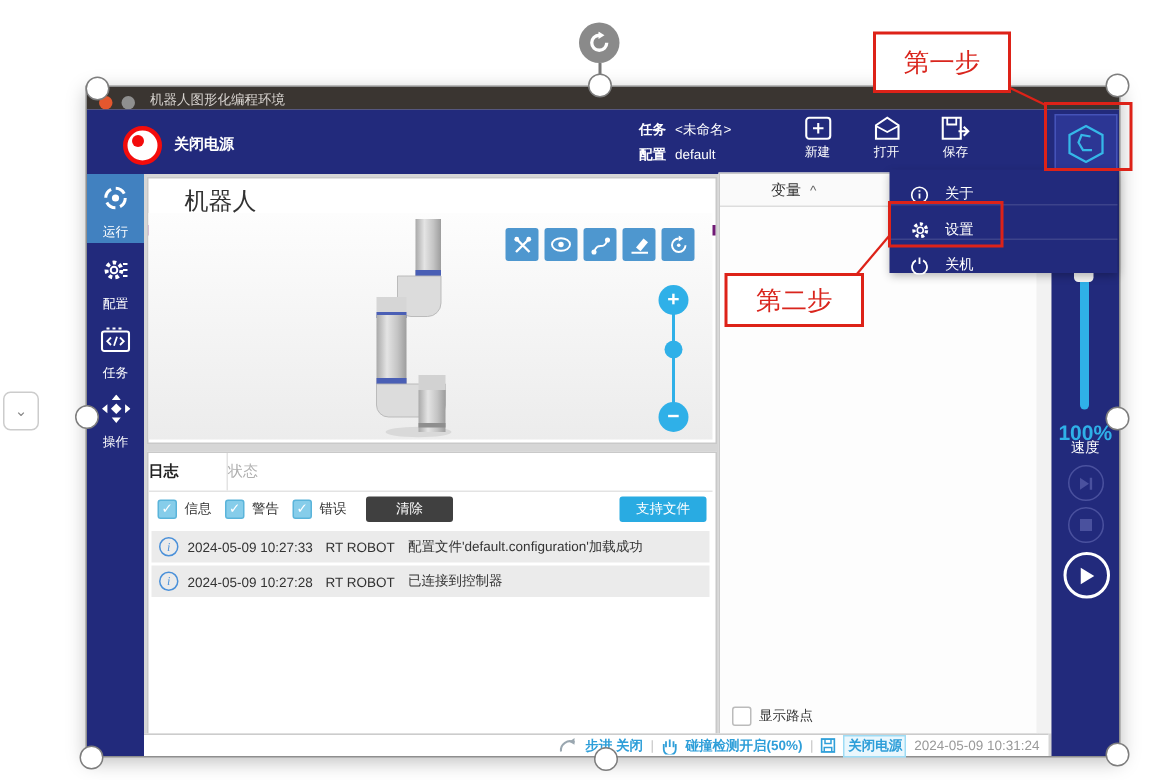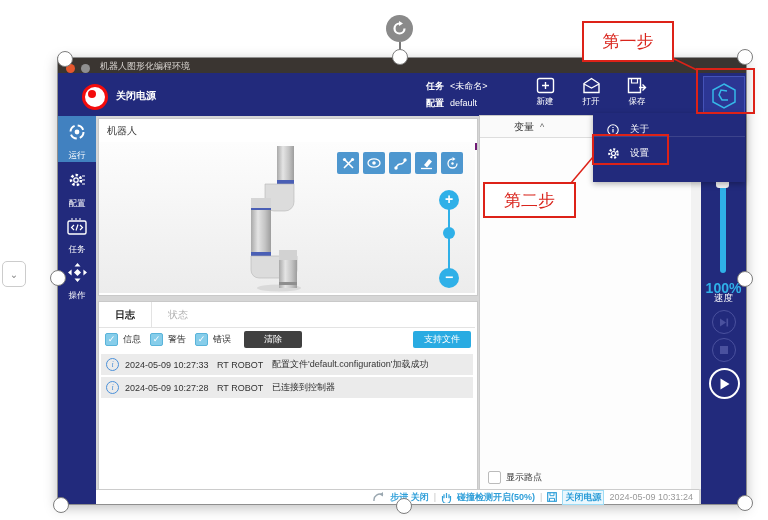--- a/index.html
+++ b/index.html
@@ -33,31 +33,31 @@
   
   #sidebar{left:0;top:58px;width:38px;height:388px;background:#222a7c}
   .sb-item{position:absolute;left:0;width:38px;height:46px;color:#fff;text-align:center;cursor:pointer}
   .sb-item .ic{height:24px;display:flex;align-items:center;justify-content:center;padding-top:4px}
   .sb-item .lb{font-size:8.5px}
   .sb-active{background:#4181c0}
 
   
   .panel{background:#fff;border:1px solid #c9c9c9}
   #robot-panel{left:40px;top:60px;width:378px;height:176px}
-  #robot-title{padding:5px 8px;font-size:10px;color:#333;border-bottom:7px solid #701a75}
+  #robot-title{padding:5px 24px;font-size:16px;color:#333;border-bottom:7px solid #701a75}
   #robot-view{position:absolute;left:0;top:23px;width:376px;height:151px;background:linear-gradient(#fdfdfd,#ececec)}
   .rb-btn{width:22px;height:22px;background:#4e97cf;border-radius:2px;display:flex;align-items:center;justify-content:center;cursor:pointer}
   #rb-row{position:absolute;right:12px;top:10px;display:flex;gap:4px}
   .zm{position:absolute;left:340px;width:20px;height:20px;border-radius:50%;background:#2fb0e8;color:#fff;
       font-size:14px;line-height:18px;text-align:center;font-weight:bold;cursor:pointer}
   #zm-line{position:absolute;left:349px;top:55px;width:2px;height:82px;background:#2fb0e8}
   #zm-dot{position:absolute;left:344px;top:85px;width:12px;height:12px;border-radius:50%;background:#2fb0e8;cursor:pointer}
 
   #log-panel{left:40px;top:243px;width:378px;height:187px}
-  .log-tab{position:absolute;top:0;height:25px;line-height:25px;width:52px;text-align:center;font-size:10px;cursor:pointer}
+  .log-tab{position:absolute;top:0;height:25px;line-height:25px;width:52px;text-align:left;font-size:10px;cursor:pointer}
   #tab-log{left:0;color:#222;font-weight:bold;border-right:1px solid #e3e3e3}
   #tab-status{left:53px;color:#b0b0b0}
   #tab-underline{position:absolute;left:0;top:25px;width:376px;height:1px;background:#e3e3e3}
   #filter-row{position:absolute;left:6px;top:29px;display:flex;align-items:center;gap:5px}
   .cbx{width:11px;height:11px;background:#86cdea;border:1px solid #5ab4da;border-radius:2px;color:#fff;
        font-size:9px;line-height:11px;text-align:center;cursor:pointer}
   .cbx-lb{font-size:9px;color:#333;margin-right:4px}
   #clear-btn{width:58px;height:17px;background:#404040;color:#fff;font-size:9px;text-align:center;line-height:17px;border-radius:2px;margin-left:4px;cursor:pointer}
   #support-btn{position:absolute;right:6px;top:29px;width:58px;height:17px;background:#29abe2;color:#fff;font-size:9px;
                text-align:center;line-height:17px;border-radius:2px;cursor:pointer}
@@ -387,20 +387,29 @@
     </div>
     <div class="mi" style="top:23px">
       <span class="mic">
         <svg width="13" height="13" viewBox="0 0 13 13">
             <circle cx="6.5" cy="6.5" r="4.2" fill="none" stroke="#fff" stroke-width="2.2" stroke-dasharray="2 1.8"></circle>
             <circle cx="6.5" cy="6.5" r="2" fill="none" stroke="#fff" stroke-width="1.1"></circle>
           </svg>
       </span>
       <span>设置</span>
     </div>
+    <div class="mi" style="top:46px">
+      <span class="mic">
+        <svg width="12" height="12" viewBox="0 0 12 12">
+            <path d="M3.6 2.6a5 5 0 1 0 4.8 0" fill="none" stroke="#fff" stroke-width="1.2"></path>
+            <path d="M6 0.6v4.4" stroke="#fff" stroke-width="1.2"></path>
+          </svg>
+      </span>
+      <span>关机</span>
+    </div>
   </div>
 
   <div id="ann-logo-box" class="abs red-box"></div>
   <div id="ann-set-box" class="abs red-box"></div>
   <div id="step1" class="abs step-lbl">第一步</div>
   <div id="step2" class="abs step-lbl">第二步</div>
   <svg id="ann-lines" class="abs">
     <line x1="670" y1="57" x2="697" y2="70" stroke="#dd2218" stroke-width="1.5"></line>
     <line x1="571" y1="183" x2="593" y2="157" stroke="#dd2218" stroke-width="1.5"></line>
   </svg>

